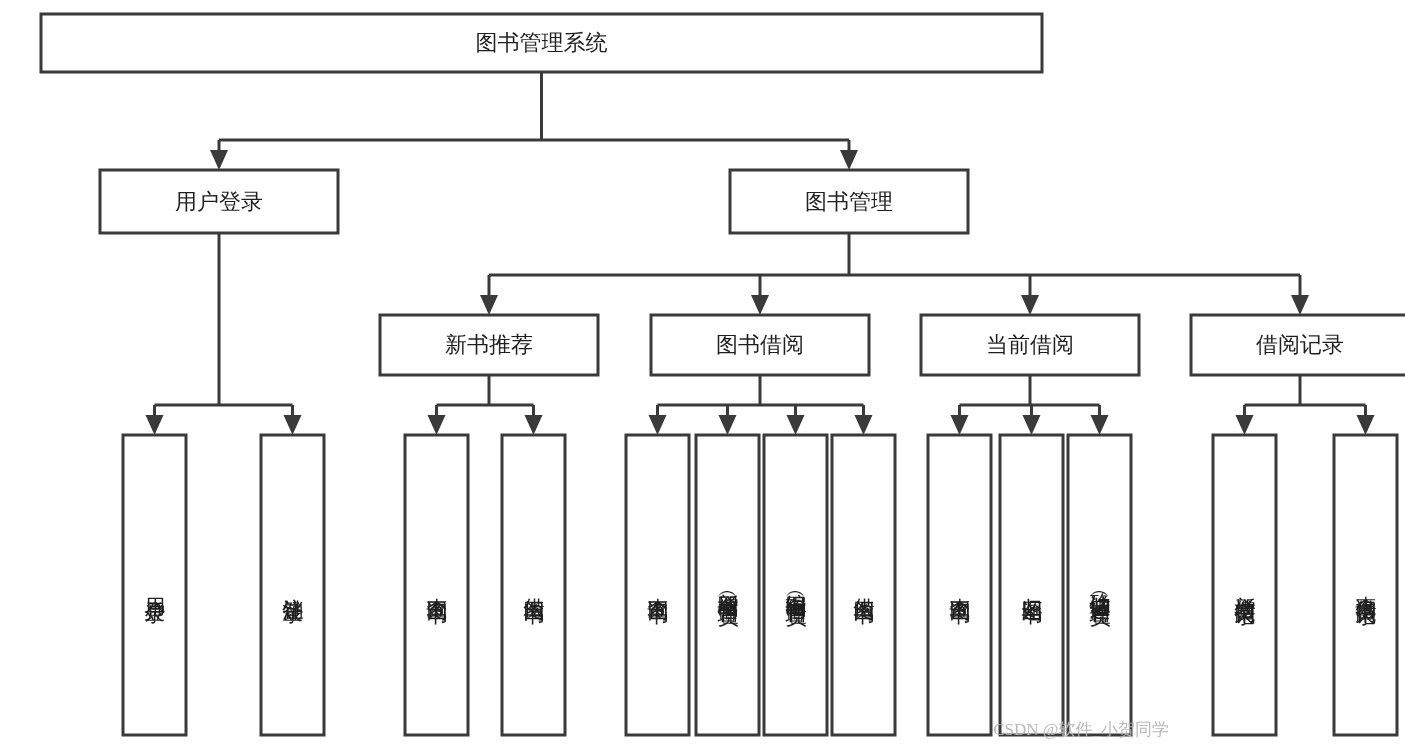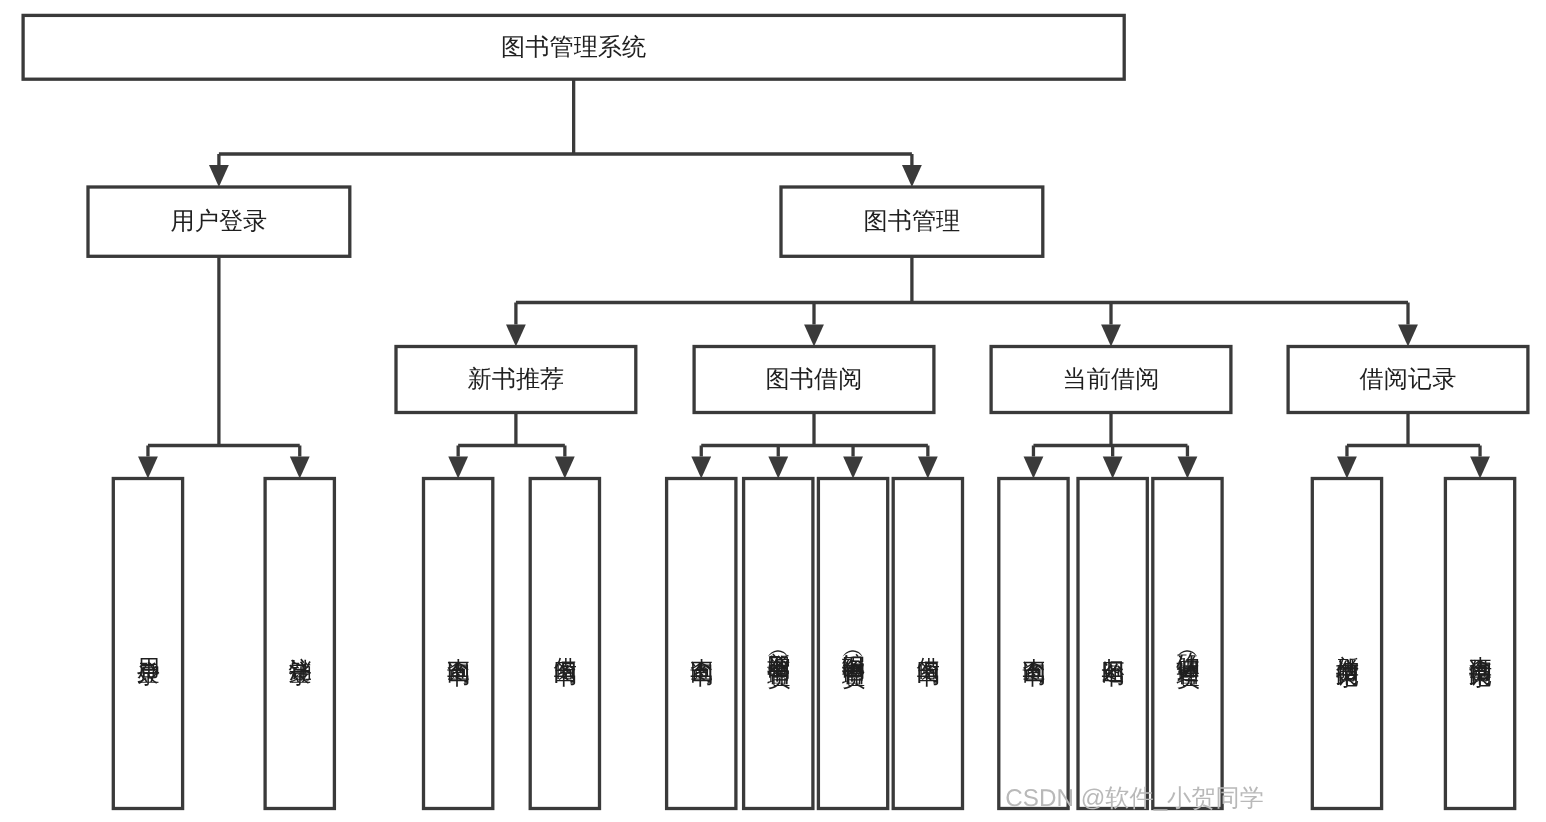--- a/index.html
+++ b/index.html
@@ -1,21 +1,21 @@
 <!DOCTYPE html>
 <html><head>
 <meta charset="utf-8">
 <style>
   html,body{margin:0;padding:0;background:#ffffff;}
   body{
     width:1405px;height:747px;overflow:hidden;
     font-family:"DejaVu Sans","Liberation Sans",sans-serif;
     color:#1a1a1a;
   }
-  #diagram-root{position:relative;width:1157px;height:747px;}
+  #diagram-root{position:relative;width:1157px;height:747px;margin-left:20px;}
   svg#tree{position:absolute;inset:0;width:1405px;height:747px;display:block;}
   .node-box{fill:#ffffff;stroke:#3a3a3a;stroke-width:3;}
   .connector{stroke:#3a3a3a;stroke-width:3;fill:none;}
   .arrow-head{fill:#3a3a3a;stroke:none;}
   .node-label{
     font-family:"DejaVu Sans","Liberation Sans",sans-serif;
     fill:#1f1f1f;font-size:22px;
     dominant-baseline:middle;text-anchor:middle;
   }
   .leaf-label-box{
@@ -25,22 +25,22 @@
     text-orientation:upright;
     font-size:21px;line-height:1.28;
     letter-spacing:2px;
     color:#1f1f1f;
     white-space:normal;
     text-align:center;
     pointer-events:none;
   }
   .watermark{
     position:absolute;right:8px;bottom:6px;
-    font-size:22px;color:#b9b9b9;
-    font-family:Liberation Sans, sans-serif;
+    font-size:17px;color:#b9b9b9;
+    font-family:Liberation Serif, serif;
     white-space:nowrap;
   }
 </style>
 </head>
 <body>
 
 <div id="diagram-root">
 
   <svg id="tree" viewBox="0 0 1405 747">
     <g id="connectors">

